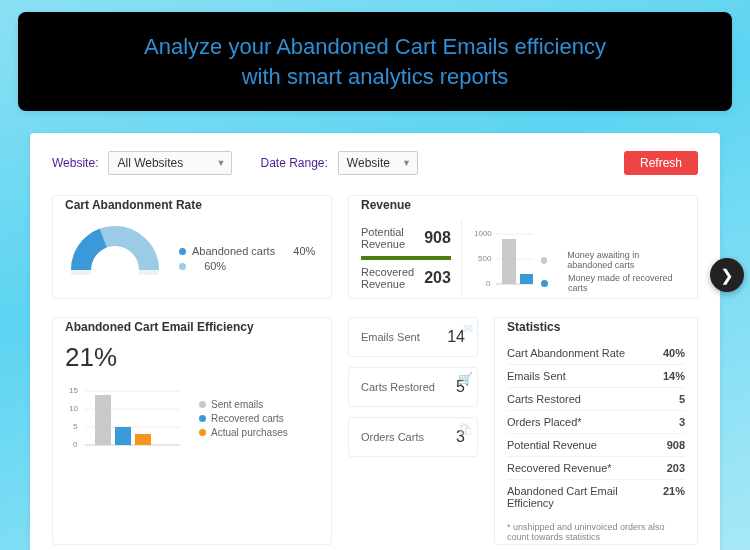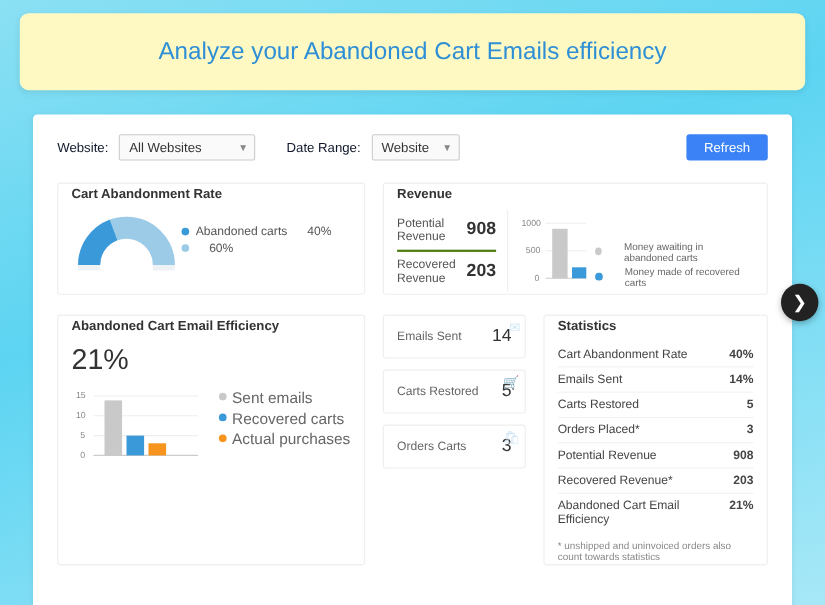--- a/index.html
+++ b/index.html
@@ -1,71 +1,72 @@
 <!DOCTYPE html>
 <html><head>
 <meta charset="utf-8">
 <style>
 *{margin:0;padding:0;box-sizing:border-box;font-family:"Segoe UI",Arial,sans-serif}
 body{width:750px;height:550px;background:linear-gradient(160deg,#8be0f3,#5cd4f2 40%,#a7e8f7);overflow:hidden;position:relative}
-.hero{background:#fef9c3;margin:12px 18px 0;border-radius:8px;padding:20px 30px;text-align:center;box-shadow:0 2px 6px rgba(0,0,0,.08)}
+.hero{background:#000000;margin:12px 18px 0;border-radius:8px;padding:20px 30px;text-align:center;box-shadow:0 2px 6px rgba(0,0,0,.08)}
 .hero h1{color:#2f8fd6;font-weight:400;font-size:22px;line-height:1.35}
 .panel{background:#fff;margin:22px 30px 0;border-radius:4px;padding:18px 22px 22px;box-shadow:0 2px 6px rgba(0,0,0,.08);min-height:420px}
 .filters{display:flex;align-items:center;gap:10px;margin-bottom:20px}
-.filters .lbl{font-size:12px;color:#0f172a}
+.filters .lbl{font-size:12px;color:#4c1d95}
 .sel{display:flex;align-items:center;justify-content:space-between;height:24px;border:1px solid #ccc;border-radius:2px;padding:0 6px 0 8px;font-size:12px;color:#333;background:#fafafa;cursor:pointer}
 .sel .caret{font-size:9px;color:#888;margin-left:8px}
-.btn-refresh{margin-left:auto;background:#3b82f6;color:#fff;border:none;border-radius:3px;padding:5px 16px;font-size:12px;cursor:pointer}
+.btn-refresh{margin-left:auto;background:#ef4444;color:#fff;border:none;border-radius:3px;padding:5px 16px;font-size:12px;cursor:pointer}
 .row{display:flex;gap:16px;margin-bottom:18px}
 .card{border:1px solid #eee;border-radius:3px;padding:2px 12px}
 .card h3{font-size:12px;font-weight:700;color:#333;margin-bottom:8px}
 
 .card-abandon{width:280px}
-.card-abandon .body{display:flex;align-items:center;}
+.card-abandon .body{display:flex;align-items:flex-end;gap:14px}
 .donut{width:100px;height:55px;position:relative;overflow:hidden}
 .donut svg{position:absolute;top:0;left:0}
 .legend{font-size:11px;color:#555}
 .legend .item{display:flex;align-items:center;gap:6px;margin:3px 0}
 .dot{width:7px;height:7px;border-radius:50%;display:inline-block}
 .dot.blue{background:#3a9ad9}
 .dot.lblue{background:#9ccbe8}
 .dot.grey{background:#c9c9c9}
 .dot.orange{background:#f7941d}
 .card-rev{flex:1;display:flex;gap:12px}
 .rev-vals{border-right:1px solid #eee;padding-right:10px;font-size:11px;color:#555}
-.rev-vals .rv{display:flex;justify-content:space-between;align-items:center;gap:10px;padding:6px 0;border-top:2px solid #4d7c0f}
+.rev-vals .rv{display:flex;justify-content:space-between;align-items:center;gap:10px;padding:6px 0;border-top:4px solid #4d7c0f}
 .rev-vals .rv:first-child{border-top:none}
 .rev-vals .num{font-size:16px;font-weight:700;color:#333}
 .rev-chart{display:flex;gap:8px;align-items:flex-end}
 .rev-legend{font-size:9px;color:#666}
 .rev-legend .item{display:flex;align-items:center;gap:20px;margin:3px 0}
 
 .card-eff{width:280px}
 .big-pct{font-size:26px;font-weight:400;color:#333;margin:2px 0 8px}
-.eff-body{display:flex;gap:14px;align-items:flex-start}
-.eff-legend{font-size:14px;color:#666}
+.eff-body{display:flex;gap:14px;align-items:center}
+.eff-legend{font-size:10px;color:#666}
 .eff-legend .item{display:flex;align-items:center;gap:5px;margin:3px 0}
 .col-metrics{width:130px;display:flex;flex-direction:column;gap:10px}
 .metric{border:1px solid #eee;border-radius:3px;padding:10px 12px;display:flex;align-items:center;justify-content:space-between;font-size:11px;color:#666;position:relative}
 .metric .val{font-size:16px;color:#333;font-weight:400}
 .metric .icn{position:absolute;right:4px;top:4px;color:#cfe6f4;font-size:12px}
 .card-stats{flex:1}
 .stat-row{display:flex;justify-content:space-between;font-size:11px;color:#444;padding:5px 0;border-top:1px solid #f2f2f2}
 .stat-row:first-of-type{border-top:none}
 .stat-row .v{font-weight:700}
 .footnote{font-size:9px;color:#888;margin-top:8px}
 
 .nav-arrow{position:absolute;right:6px;top:50%;transform:translateY(-50%);width:34px;height:34px;border-radius:50%;background:#222;color:#fff;display:flex;align-items:center;justify-content:center;font-size:16px;cursor:pointer;box-shadow:0 2px 6px rgba(0,0,0,.3)}
 </style>
 </head>
 <body>
 
 <div class="hero">
   <h1>
     <span>Analyze your Abandoned Cart Emails efficiency</span><br>
+    <span>with smart analytics reports</span>
   </h1>
 </div>
 
 <div class="panel">
 
   <div class="filters">
     <span class="lbl">Website:</span>
     <div class="sel" style="width:124px">
       <span>All Websites</span>
       <span class="caret">▼</span>

